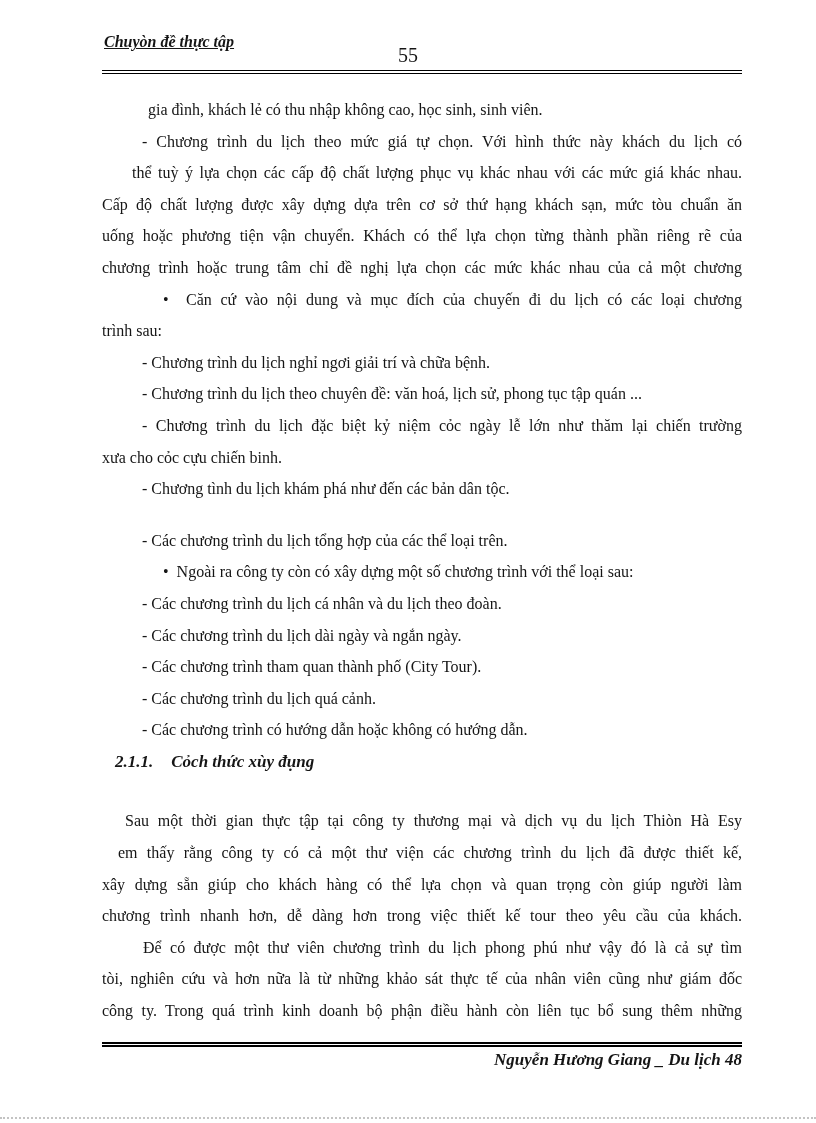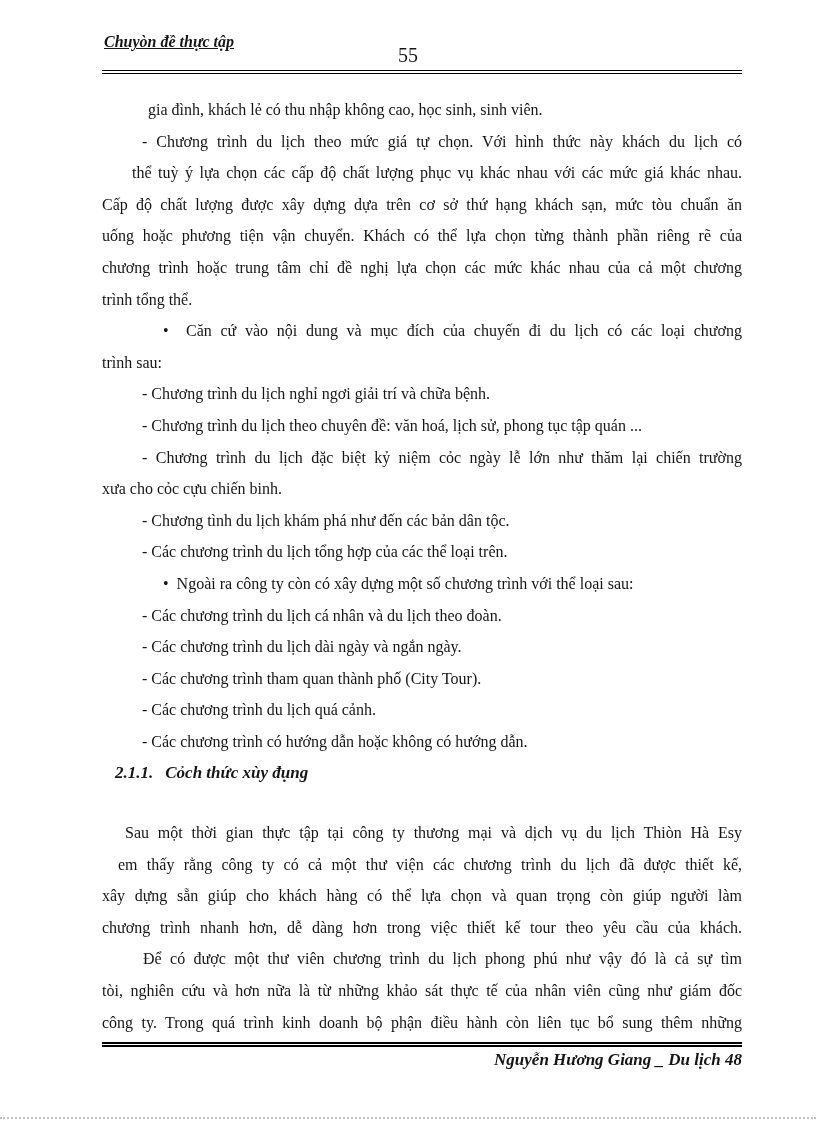--- a/index.html
+++ b/index.html
@@ -27,21 +27,21 @@
   
   .doc{position:absolute;left:102px;width:640px;top:94px;}
   .line{
     height:31.6px;line-height:31.6px;font-size:16px;
     overflow:hidden;white-space:nowrap;
   }
   .line.j{
     white-space:normal;text-align:justify;text-align-last:justify;
   }
   .line.heading{font-weight:bold;font-style:italic;font-size:17px;}
-  .heading .h-title{margin-left:12px;font-style:italic;}
+  .heading .h-title{margin-left:18px;font-style:italic;}
 
   
   .ftr{position:absolute;left:102px;width:640px;top:1042px;}
   .ftr-rule{border-top:5px double #000;height:0;}
   .ftr-text{
     margin-top:3px;text-align:right;
     font-size:17px;font-weight:bold;font-style:italic;white-space:nowrap;
   }
 
   
@@ -60,29 +60,28 @@
     <span class="hdr-num">55</span>
   </div>
 
   <div class="doc">
       <div class="line" style="padding-left: 46px;">gia đình, khách lẻ có thu nhập không cao, học sinh, sinh viên.</div>
       <div class="line j" style="padding-left: 40px;">- Chương trình du lịch theo mức giá tự chọn. Với hình thức này khách du lịch có</div>
       <div class="line j" style="padding-left: 0px; margin-left: 30px;">thể tuỳ ý lựa chọn các cấp độ chất lượng phục vụ khác nhau với các mức giá khác nhau.</div>
       <div class="line j" style="padding-left: 0px;">Cấp độ chất lượng được xây dựng dựa trên cơ sở thứ hạng khách sạn, mức tòu chuẩn ăn</div>
       <div class="line j" style="padding-left: 0px;">uống hoặc phương tiện vận chuyển. Khách có thể lựa chọn từng thành phần riêng rẽ của</div>
       <div class="line j" style="padding-left: 0px;">chương trình hoặc trung tâm chỉ đề nghị lựa chọn các mức khác nhau của cả một chương</div>
-      <div class="line" style="padding-left: 0px;">trình tổng thể.</div>
       <div class="line j" style="padding-left: 61px;">•&nbsp; Căn cứ vào nội dung và mục đích của chuyến đi du lịch có các loại chương</div>
       <div class="line" style="padding-left: 0px;">trình sau:</div>
       <div class="line" style="padding-left: 40px;">- Chương trình du lịch nghỉ ngơi giải trí và chữa bệnh.</div>
       <div class="line" style="padding-left: 40px;">- Chương trình du lịch theo chuyên đề: văn hoá, lịch sử, phong tục tập quán ...</div>
       <div class="line j" style="padding-left: 40px;">- Chương trình du lịch đặc biệt kỷ niệm cỏc ngày lễ lớn như thăm lại chiến trường</div>
       <div class="line" style="padding-left: 0px;">xưa cho cỏc cựu chiến binh.</div>
       <div class="line" style="padding-left: 40px;">- Chương tình du lịch khám phá như đến các bản dân tộc.</div>
-      <div class="line" style="padding-left: 40px;">- Các chương trình du lịch tổng hợp của các thể loại trên.</div>
+      <div class="line" style="padding-left: 40px; margin-top: 20px;">- Các chương trình du lịch tổng hợp của các thể loại trên.</div>
       <div class="line" style="padding-left: 61px;">•&nbsp; Ngoài ra công ty còn có xây dựng một số chương trình với thể loại sau:</div>
       <div class="line" style="padding-left: 40px;">- Các chương trình du lịch cá nhân và du lịch theo đoàn.</div>
       <div class="line" style="padding-left: 40px;">- Các chương trình du lịch dài ngày và ngắn ngày.</div>
       <div class="line" style="padding-left: 40px;">- Các chương trình tham quan thành phố (City Tour).</div>
       <div class="line" style="padding-left: 40px;">- Các chương trình du lịch quá cảnh.</div>
       <div class="line" style="padding-left: 40px;">- Các chương trình có hướng dẫn hoặc không có hướng dẫn.</div>
       <div class="line heading" style="padding-left: 13px;"><span class="h-num">2.1.1.</span><span class="h-title">Cỏch thức xùy đụng</span></div>
       <div class="line j" style="padding-left: 23px; margin-top: 28px;">Sau một thời gian thực tập tại công ty thương mại và dịch vụ du lịch Thiòn Hà Esy</div>
       <div class="line j" style="padding-left: 16px;">em thấy rằng công ty có cả một thư viện các chương trình du lịch đã được thiết kế,</div>
       <div class="line j" style="padding-left: 0px;">xây dựng sẵn giúp cho khách hàng có thể lựa chọn và quan trọng còn giúp người làm</div>

